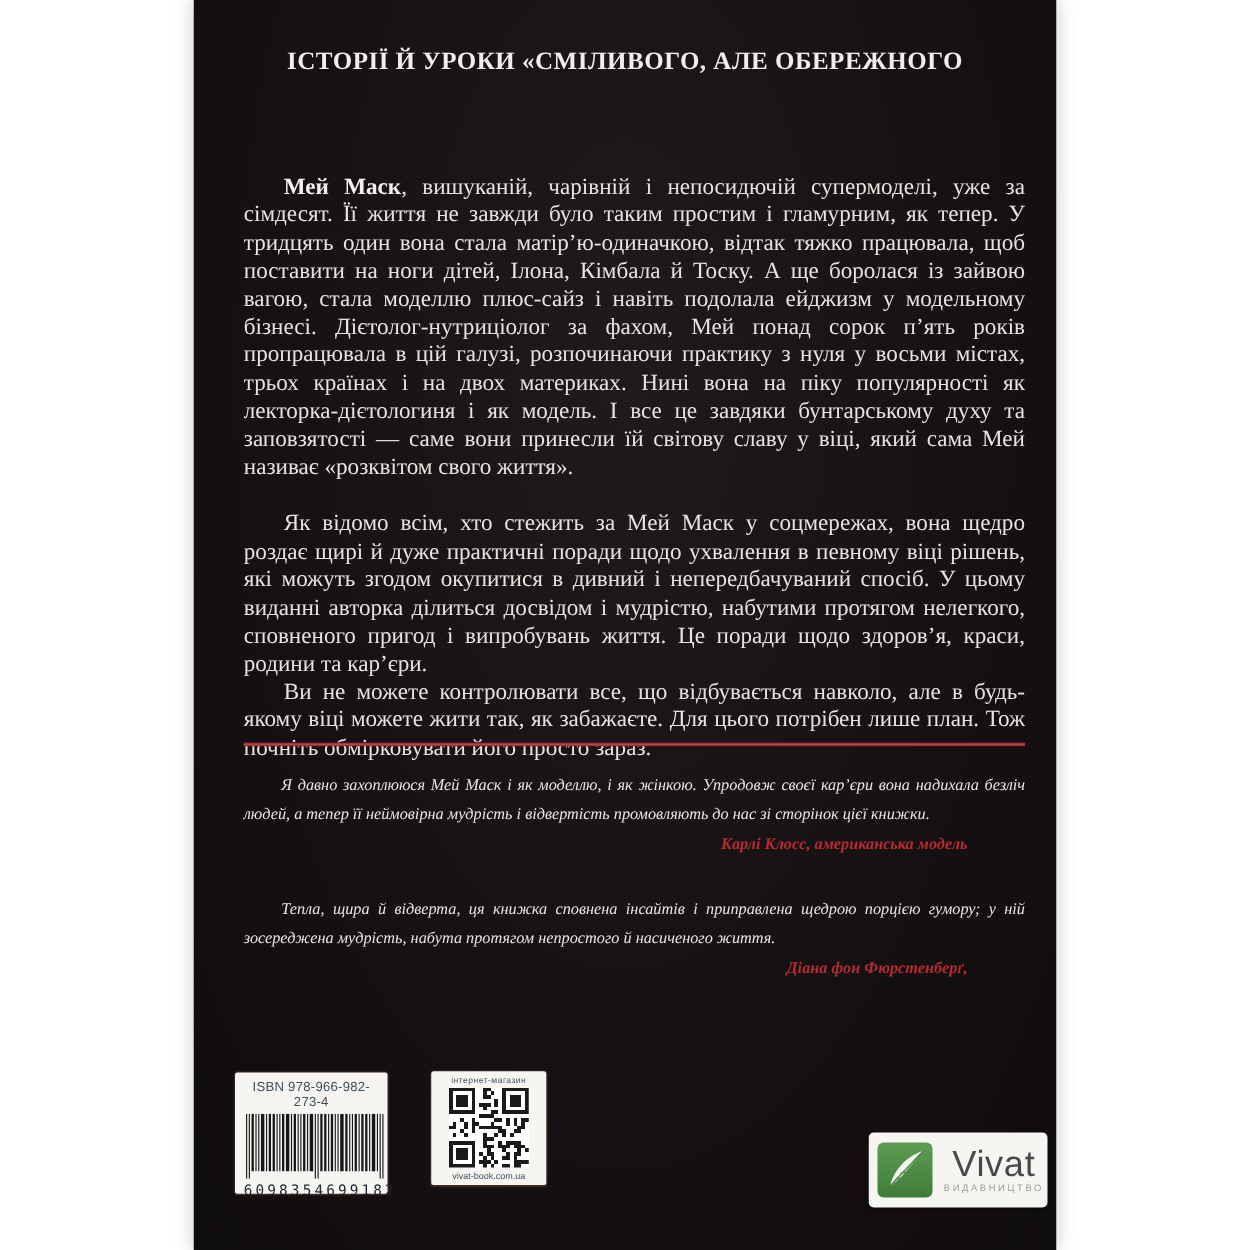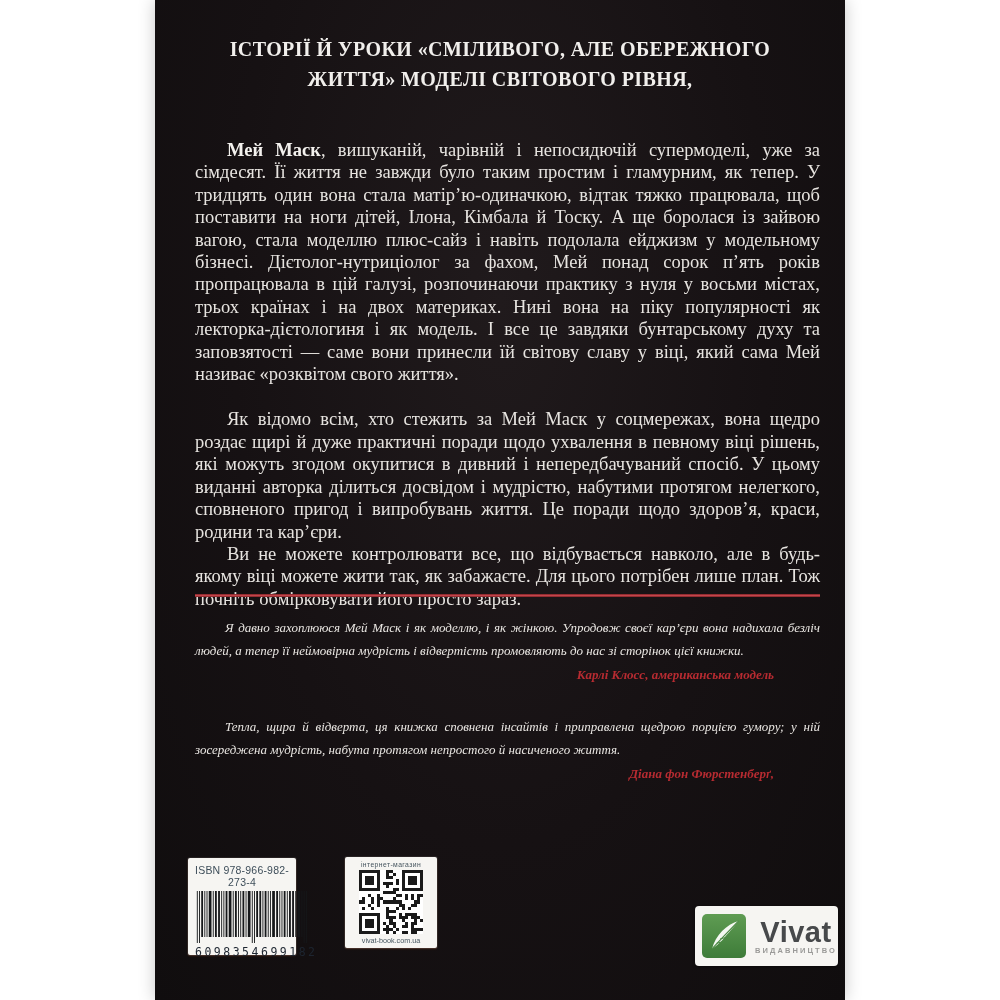--- a/index.html
+++ b/index.html
@@ -42,51 +42,50 @@
   .quote .attr{
     text-align:right;padding-right:46px;text-indent:0;
     color:#b72b31;font-weight:bold;margin-top:1px;
   }
   
   .label{
     position:absolute;background:#f6f5f2;border-radius:2px;
     box-shadow:0 0 0 1px rgba(255,255,255,.08), 0 1px 2px rgba(120,60,30,.45);
     font-family:"Liberation Sans", sans-serif;
   }
-  .barcode-label{left:33px;top:858px;width:108px;height:97px;padding:5px 7px;box-sizing:border-box;text-align:center;}
+  .barcode-label{left:33px;top:858px;width:122px;height:97px;padding:5px 7px;box-sizing:border-box;text-align:center;}
   .barcode-label .isbn{font-size:10.5px;color:#3e4e5a;letter-spacing:.2px;margin:1px 0 3px;}
   .barcode-label svg{width:114px;height:52px;display:block;margin:0 auto;fill:#16181a;}
   .barcode-label .digits{
     font-family:"DejaVu Sans Mono", monospace;font-size:11.5px;color:#1d2530;
     letter-spacing:2.5px;margin-top:2px;white-space:nowrap;
   }
   .qr-label{left:190px;top:857px;width:92px;height:91px;padding:4px 1px;box-sizing:border-box;text-align:center;}
   .qr-label .caption{font-size:6.8px;color:#44545e;letter-spacing:.4px;margin:0 0 2px;}
   .qr-label svg{width:64px;height:64px;display:block;margin:0 auto;shape-rendering:crispEdges;}
   .qr-label .url{font-size:7.2px;color:#44545e;margin-top:2px;}
   .vivat-label{
     left:540px;top:906px;width:143px;height:60px;border-radius:4px;
     display:flex;align-items:center;box-shadow:0 1px 3px rgba(0,0,0,.5);
   }
   .vivat-icon{
     width:44px;height:44px;border-radius:5px;margin-left:7px;flex:0 0 auto;
     background:linear-gradient(#5f9c53,#3e7c39);
   }
-  .vivat-text{margin-left:9px;display:flex;flex-direction:column;align-items:center;font-weight:bold;}
+  .vivat-text{margin-left:9px;display:flex;flex-direction:column;align-items:center;}
   .vivat-name{font-family:"Liberation Sans", sans-serif;font-size:29px;line-height:30px;color:#47494b;letter-spacing:.5px;}
   .vivat-sub{font-family:"Liberation Sans", sans-serif;font-size:7.5px;letter-spacing:2.1px;color:#9a9a98;margin-top:-1px;}
 </style>
 </head>
 <body>
 
 <div class="book">
 
   <div class="cover-header">
     <div>ІСТОРІЇ Й УРОКИ «СМІЛИВОГО, АЛЕ ОБЕРЕЖНОГО</div>
-    <div>ЖИТТЯ» МОДЕЛІ СВІТОВОГО РІВНЯ,</div>
   </div>
 
   <div class="body-text">
     <p><b>Мей Маск</b><span>, вишуканій, чарівній і непосидючій супермоделі, уже за сімдесят. Її життя не завжди було таким простим і гламурним, як тепер. У тридцять один вона стала матір’ю-одиначкою, відтак тяжко працювала, щоб поставити на ноги дітей, Ілона, Кімбала й Тоску. А ще боролася із зайвою вагою, стала моделлю плюс-сайз і навіть подолала ейджизм у модельному бізнесі. Дієтолог-нутриціолог за фахом, Мей понад сорок п’ять років пропрацювала в цій галузі, розпочинаючи практику з нуля у восьми містах, трьох країнах і на двох материках. Нині вона на піку популярності як лекторка-дієтологиня і як модель. І все це завдяки бунтарському духу та заповзятості — саме вони принесли їй світову славу у віці, який сама Мей називає «розквітом свого життя».</span></p>
     <p class="gap">Як відомо всім, хто стежить за Мей Маск у соцмережах, вона щедро роздає щирі й дуже практичні поради щодо ухвалення в певному віці рішень, які можуть згодом окупитися в дивний і непередбачуваний спосіб. У цьому виданні авторка ділиться досвідом і мудрістю, набутими протягом нелегкого, сповненого пригод і випробувань життя. Це поради щодо здоров’я, краси, родини та кар’єри.</p>
     <p>Ви не можете контролювати все, що відбувається навколо, але в будь-якому віці можете жити так, як забажаєте. Для цього потрібен лише план. Тож почніть обмірковувати його просто зараз.</p>
   </div>
 
   <hr class="red-divider">
 

